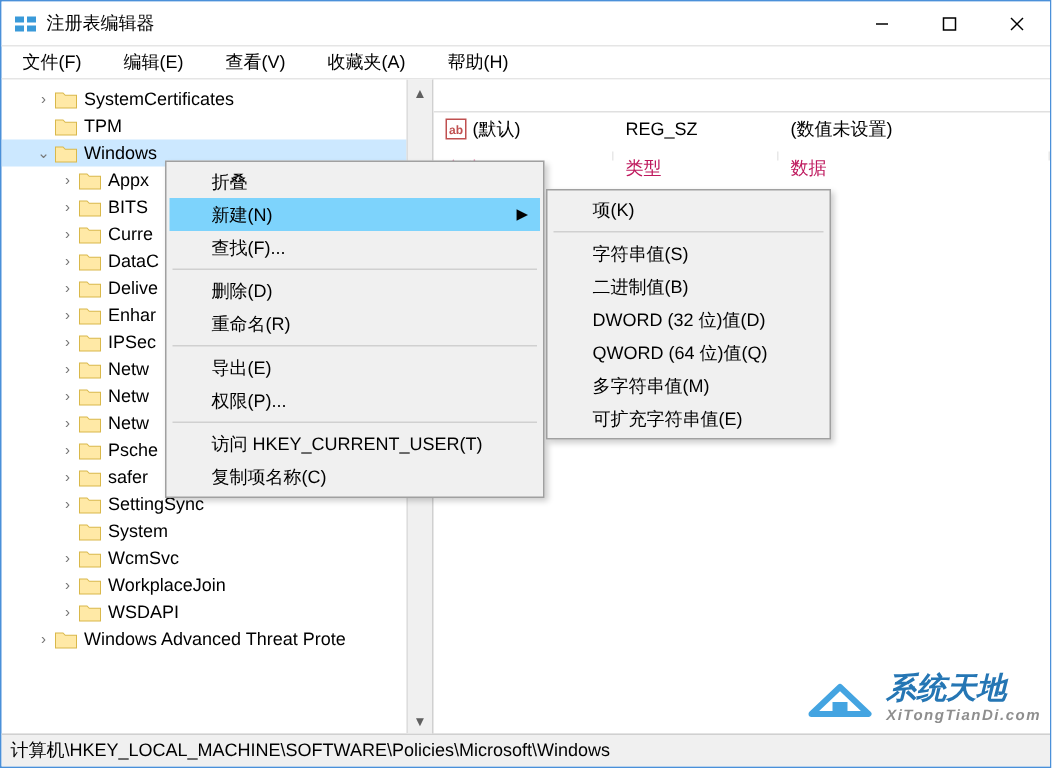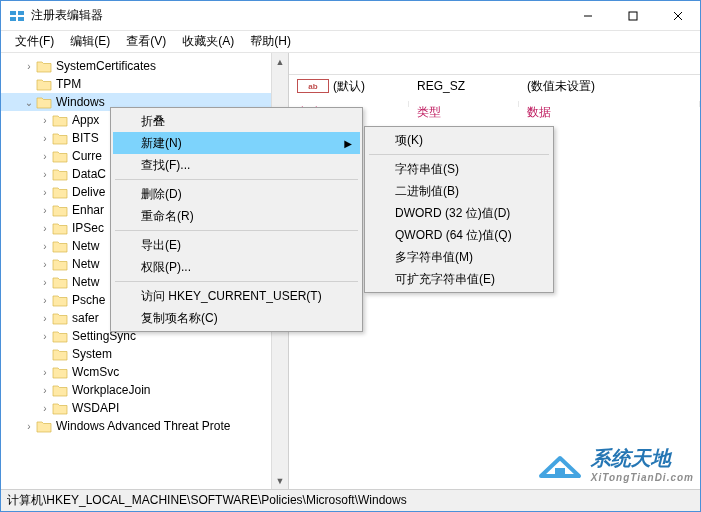--- a/index.html
+++ b/index.html
@@ -4,39 +4,39 @@
 <style>
   * { box-sizing: border-box; }
   html, body { margin: 0; padding: 0; font-family: "Microsoft YaHei", "Segoe UI", sans-serif; font-size: 12px; color: #000; background: #fff; }
   .window { width: 701px; height: 512px; border: 1px solid #4a90d9; display: flex; flex-direction: column; position: relative; overflow: hidden; }
   .titlebar { height: 30px; display: flex; align-items: center; background: #fff; border-bottom: 1px solid #e5e5e5; }
   .titlebar .app-icon { width: 16px; height: 16px; margin: 0 6px 0 8px; }
   .titlebar .title { flex: 1; font-size: 12px; color: #000000; }
   .win-controls { display: flex; height: 100%; }
   .win-btn { width: 45px; display: flex; align-items: center; justify-content: center; }
   .win-btn svg { stroke: #000; stroke-width: 1; }
-  .menubar { height: 22px; display: flex; align-items: center; padding: 0 6px; gap: 0; border-bottom: 1px solid #e5e5e5; }
+  .menubar { height: 22px; display: flex; align-items: center; padding: 0 6px; gap: 12px; border-bottom: 1px solid #e5e5e5; }
   .menubar .menu-item { padding: 2px 8px; }
   .content { flex: 1; display: flex; min-height: 0; }
   .tree-pane { width: 288px; border-right: 1px solid #d0d0d0; overflow: hidden; position: relative; }
   .tree { padding: 4px 0; font-size: 12px; }
   .tree-row { display: flex; align-items: center; height: 18px; white-space: nowrap; }
   .tree-row .indent { display: inline-block; }
   .tree-row .twisty { width: 12px; text-align: center; color: #777; font-size: 10px; display:inline-block; }
   .tree-row.selected { background: #cce8ff; }
   .folder-icon { width: 16px; height: 13px; margin: 0 4px 0 1px; display:inline-flex; }
   .folder-icon svg { width:16px; height:13px; }
   .tree-label { padding-right: 4px; }
   .list-pane { flex: 1; overflow: hidden; position: relative; }
   .list-header { display: flex; height: 22px; border-bottom: 1px solid #e0e0e0; background: #fff; }
   .list-header .col { padding: 3px 8px; border-right: 1px solid #e8e8e8; font-size: 12px; color:#be185d;margin-top:48px;}
   .list-body { padding: 2px 0; }
   .list-row { display: flex; align-items: center; height: 18px; }
   .list-row .cell { padding: 0 8px; overflow:hidden; white-space:nowrap; }
-  .val-icon { width:32px; height:14px; margin-right:4px; display:inline-flex; align-items:center; justify-content:center; border:1px solid #c05050; font-size:8px; color:#c05050; font-weight:bold;}
+  .val-icon { width:14px; height:14px; margin-right:4px; display:inline-flex; align-items:center; justify-content:center; border:1px solid #c05050; font-size:8px; color:#c05050; font-weight:bold;}
   .statusbar { height: 22px; border-top: 1px solid #d0d0d0; display:flex; align-items:center; padding: 0 6px; font-size:12px; background:#f0f0f0;}
   .context-menu { position: absolute; background: #f0f0f0; border: 1px solid #a0a0a0; box-shadow: 2px 2px 4px rgba(0,0,0,0.2); padding: 2px; font-size: 12px; z-index: 100; }
   .context-menu .cm-item { height: 22px; display: flex; align-items: center; padding: 0 40px 0 28px; position: relative; white-space:nowrap;}
   .context-menu .cm-item.highlight { background: #7dd3fc; }
   .context-menu .cm-sep { height: 1px; background: #d0d0d0; margin: 3px 2px; }
   .context-menu .arrow { position: absolute; right: 8px; font-size: 10px; }
   .red-box { position: absolute; border: 3px solid #e03030; pointer-events: none; }
   .vscroll { position:absolute; right:0; top:0; bottom:0; width:17px; background:#f0f0f0; border-left:1px solid #ddd;}
   .vscroll .up,.vscroll .down{height:17px;display:flex;align-items:center;justify-content:center;font-size:9px;color:#606060;}
   .vscroll .down{position:absolute;bottom:0;width:100%;}

